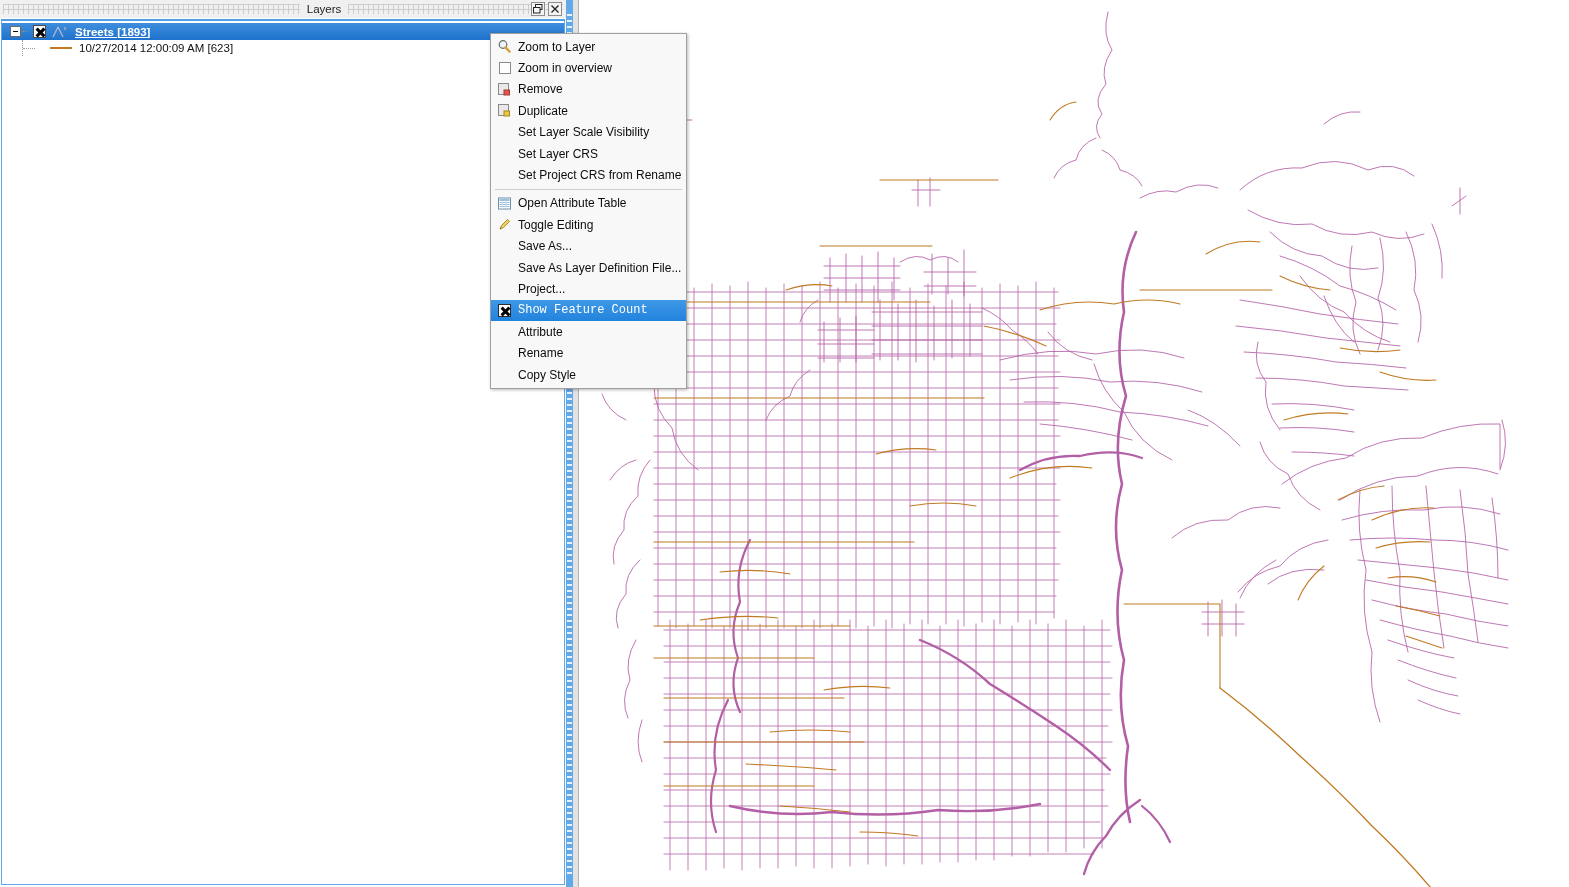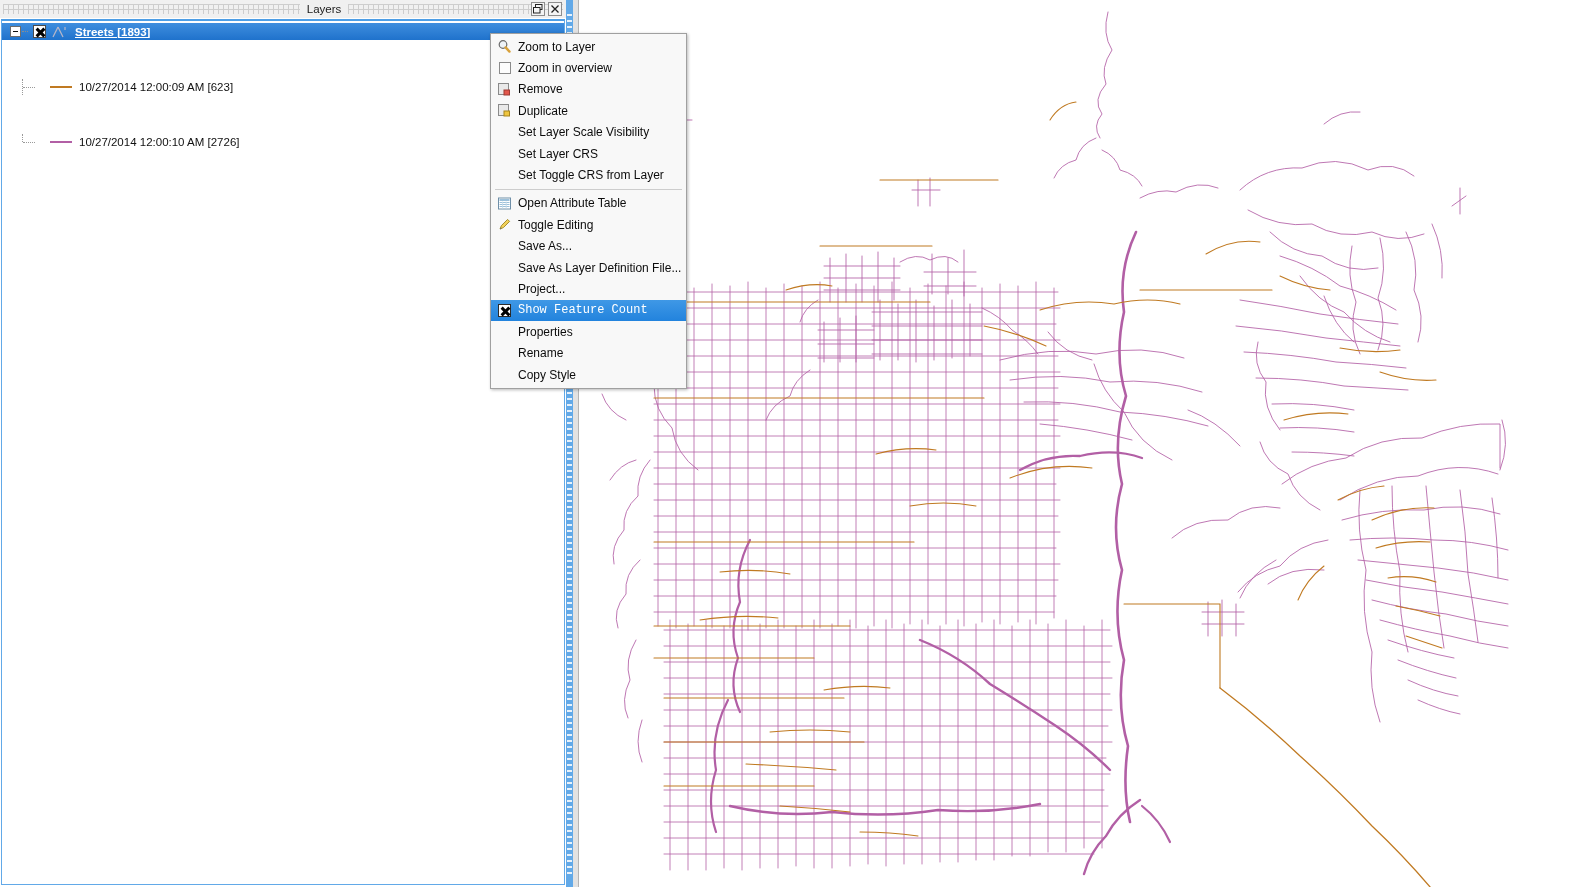--- a/index.html
+++ b/index.html
@@ -91,21 +91,20 @@
     overflow: hidden;
   }
   .tree-row {
     position: relative;
     height: 16px;
     display: flex;
     align-items: center;
     font-size: 11.5px;
     color: #000;
     white-space: nowrap;
-    margin-top: 39px;
   }
   #row-streets {
     background: #2a7fd4;
     background: linear-gradient(to bottom, #3f8ede 0%, #1f72cc 100%);
     color: #fff;
     height: 17px;
     margin-top: 2px;
   }
   .expander {
     width: 11px; height: 11px;
@@ -327,30 +326,20 @@
         <div class="tree-elbow">
           <div class="v"></div>
             <div class="h"></div>
         </div>
         <div class="sym-line">
           <i style="background:#c07a22"></i>
         </div>
         <span class="child-label">10/27/2014 12:00:09 AM [623]</span>
       </div>
 
-      <div class="tree-row child-row">
-        <div class="tree-elbow last">
-          <div class="v"></div>
-            <div class="h"></div>
-        </div>
-        <div class="sym-line">
-          <i style="background:#b25fa5"></i>
-        </div>
-        <span class="child-label">10/27/2014 12:00:10 AM [2726]</span>
-      </div>
 
     </div>
   </div>
 
   <div id="splitter">
     <div class="grip"></div>
   </div>
   <div id="splitter-edge"></div>
 
   <div id="map-canvas">
@@ -558,21 +547,21 @@
       <span class="mi-label">Set Layer Scale Visibility</span>
     </div>
 
     <div class="menu-item">
       <span class="mi-icon"></span>
       <span class="mi-label">Set Layer CRS</span>
     </div>
 
     <div class="menu-item">
       <span class="mi-icon"></span>
-      <span class="mi-label">Set Toggle CRS from Layer</span>
+      <span class="mi-label">Set Project CRS from Rename</span>
     </div>
 
     <div class="menu-sep"></div>
 
     <div class="menu-item">
       <span class="mi-icon">
         <svg width="15" height="15" viewBox="0 0 15 15">
           <rect x="1.5" y="2" width="12" height="11" fill="#ffffff" stroke="#6f8fa8" stroke-width="1"></rect>
           <rect x="2.5" y="3" width="10" height="2" fill="#9cc0da"></rect>
           <path d="M2.5 6.5 h10 M2.5 8.5 h10 M2.5 10.5 h10" stroke="#9cc0da" stroke-width="1"></path>
@@ -609,21 +598,21 @@
 
     <div class="menu-item selected">
       <span class="mi-icon">
         <span class="mi-check-on"></span>
       </span>
       <span class="mi-label">Show Feature Count</span>
     </div>
 
     <div class="menu-item">
       <span class="mi-icon"></span>
-      <span class="mi-label">Properties</span>
+      <span class="mi-label">Attribute</span>
     </div>
 
     <div class="menu-item">
       <span class="mi-icon"></span>
       <span class="mi-label">Rename</span>
     </div>
 
     <div class="menu-item">
       <span class="mi-icon"></span>
       <span class="mi-label">Copy Style</span>

